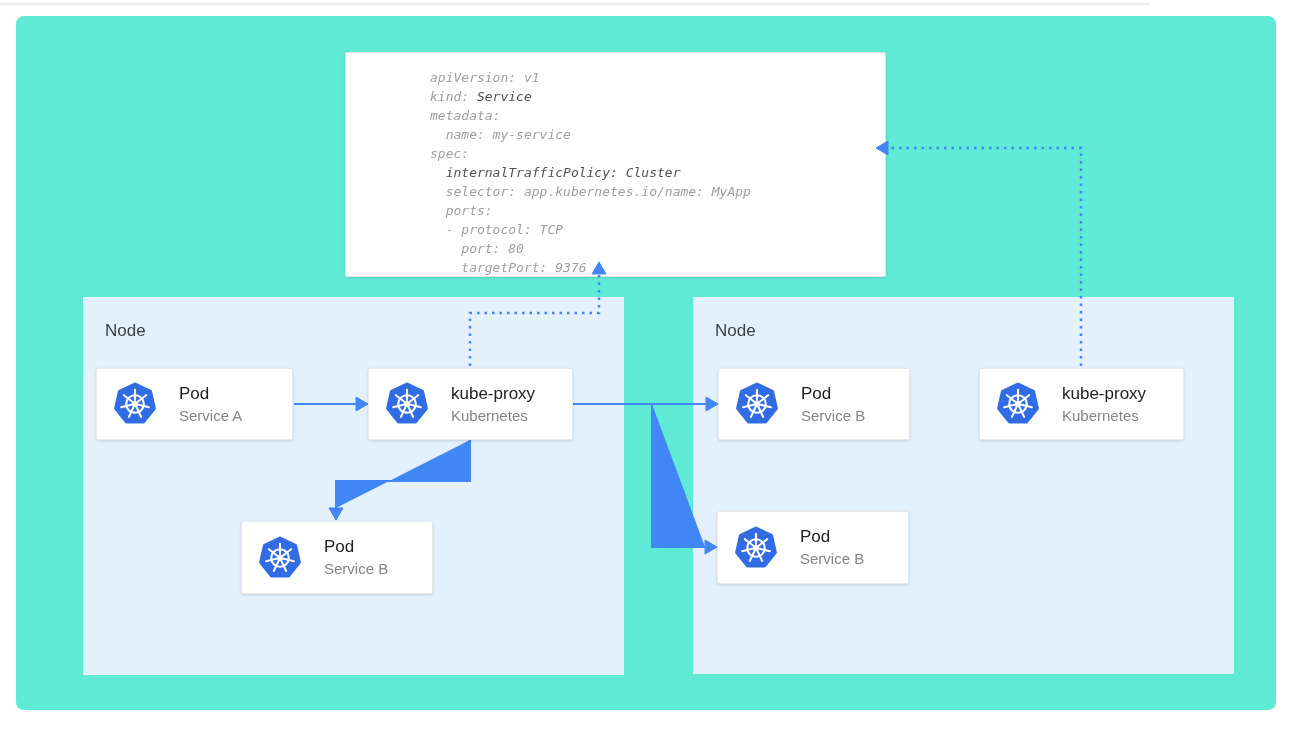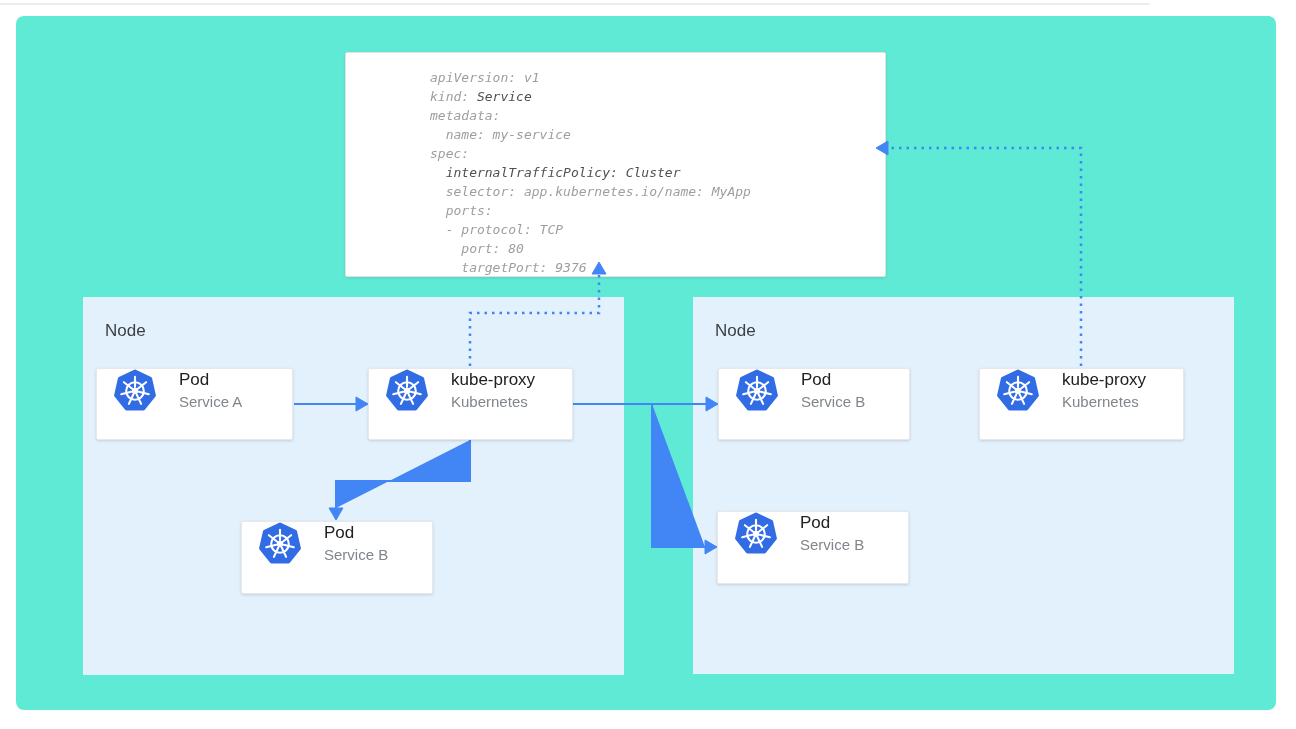--- a/index.html
+++ b/index.html
@@ -34,21 +34,21 @@
   .node-left{left:67px;top:281px;width:541px;height:378px;}
   .node-right{left:677px;top:281px;width:541px;height:377px;}
   .node-label{
     position:absolute;left:22px;top:15px;font-size:17px;color:#3c4043;margin-top:9px;
   }
   
   .card{
     position:absolute;height:72px;background:#ffffff;
     border:1px solid #e8e8e8;border-radius:2px;box-sizing:border-box;
     box-shadow:0 1px 3px rgba(0,0,0,0.14);
-    display:flex;padding-left:16px;
+    display:flex;align-items:center;padding-left:16px;
   }
   .k8s-icon{width:44px;height:44px;flex:0 0 44px;display:block;}
   .card-text{display:flex;flex-direction:column;margin-left:22px;}
   .card-title{font-size:17px;color:#212121;line-height:21px;}
   .card-sub{font-size:15px;color:#80868b;line-height:20px;margin-top:2px;}
   .card-pod-a{left:96px;top:368px;width:197px;}
   .card-kp-left{left:368px;top:368px;width:205px;}
   .card-pod-b-left{left:241px;top:521px;width:192px;height:73px;}
   .card-pod-b-rt{left:718px;top:368px;width:192px;}
   .card-pod-b-rb{left:717px;top:511px;width:192px;height:73px;}

